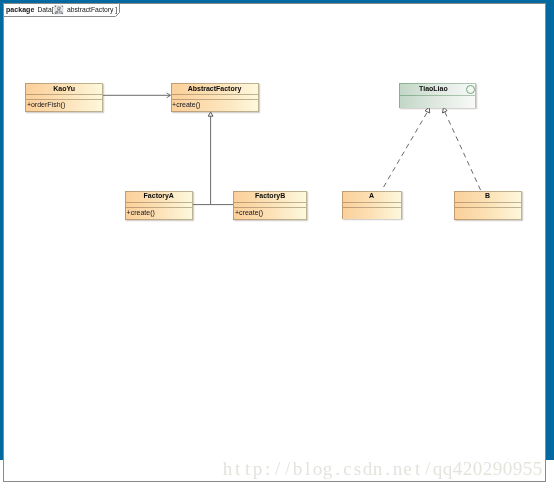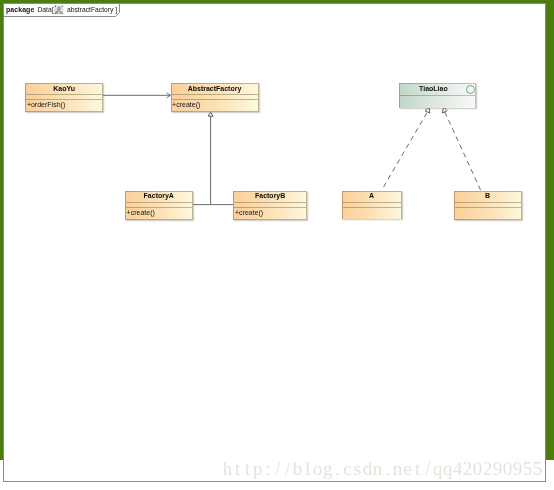--- a/index.html
+++ b/index.html
@@ -1,20 +1,20 @@
 <!DOCTYPE html>
 <html><head>
 <meta charset="utf-8">
 <title>abstractFactory UML class diagram</title>
 <style>
   html,body{margin:0;padding:0;background:#ffffff;}
   body{width:554px;height:490px;overflow:hidden;
        font-family:"Liberation Sans",sans-serif;
        -webkit-font-smoothing:antialiased;}
-  #stage{position:relative;width:554px;height:460px;background:#4d7c0f;filter:opacity(1);}
+  #stage{position:relative;width:554px;height:460px;background:#0369a1;filter:opacity(1);}
   svg.layer{position:absolute;left:0;top:0;width:554px;height:490px;overflow:visible;}
 
   
   .pkg-frame{position:absolute;left:3.4px;top:3.4px;width:542.4px;height:478.4px;
              border:1px solid #888a8c;box-sizing:border-box;background:#ffffff;}
   .pkg-label{position:absolute;left:6px;top:3px;height:13px;display:flex;
              align-items:center;white-space:nowrap;font-size:7px;color:#151515;}
   .pkg-label b{font-weight:bold;letter-spacing:.05px;}
   .pkg-label .txt{font-weight:normal;font-size:6.75px;}
   .pkg-icon{display:inline-block;width:9.6px;height:9.6px;margin:0 3.0px 0 0.8px;position:relative;top:0.5px;}

